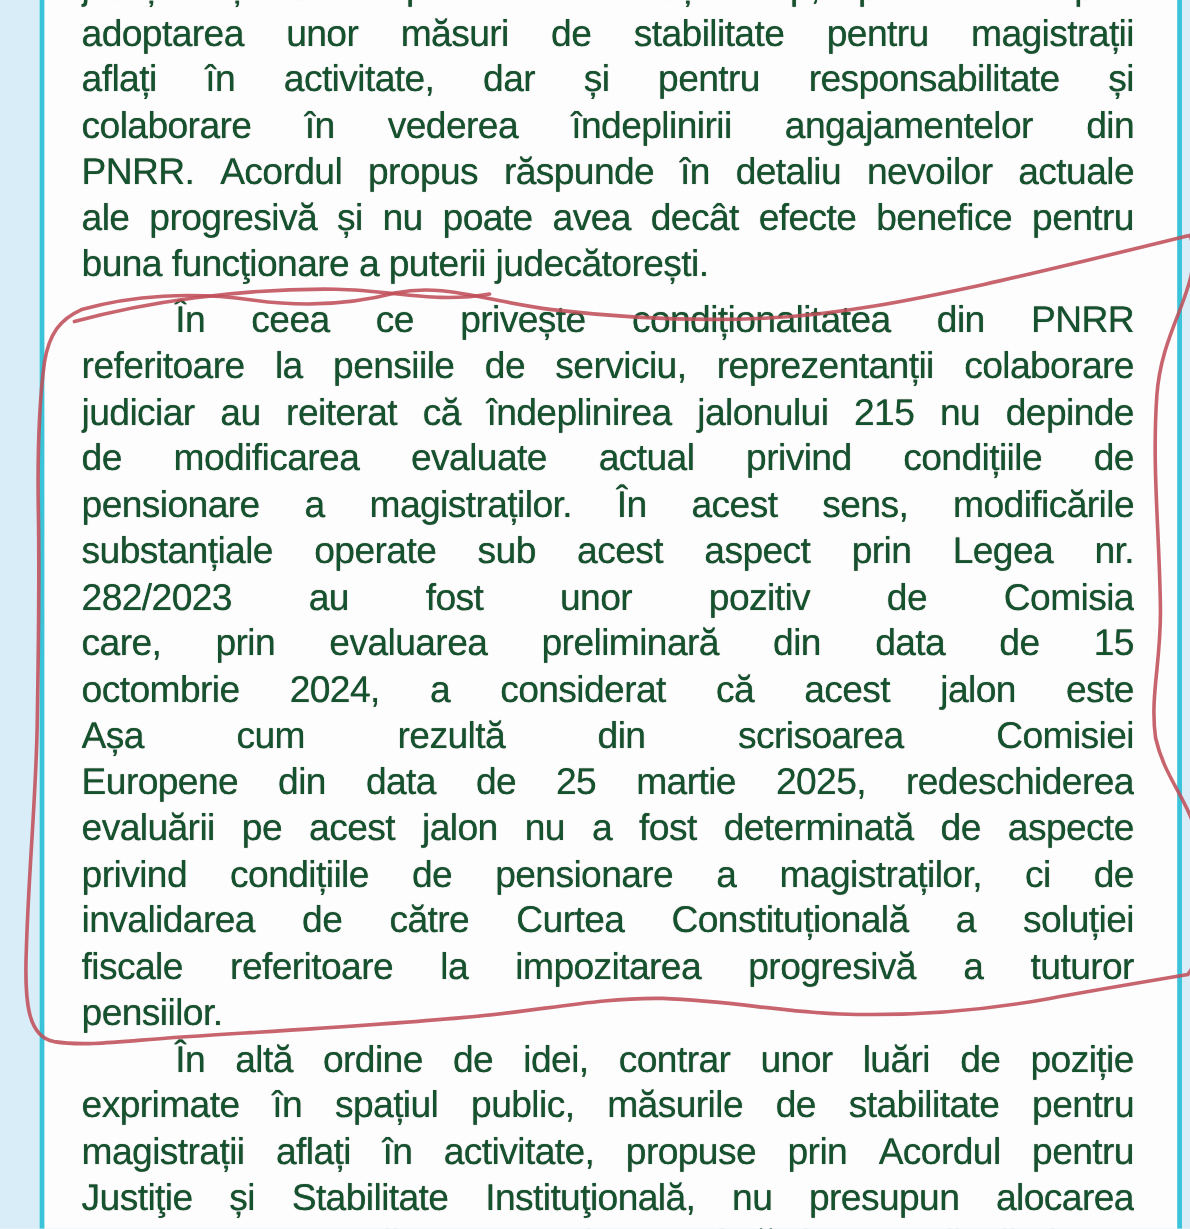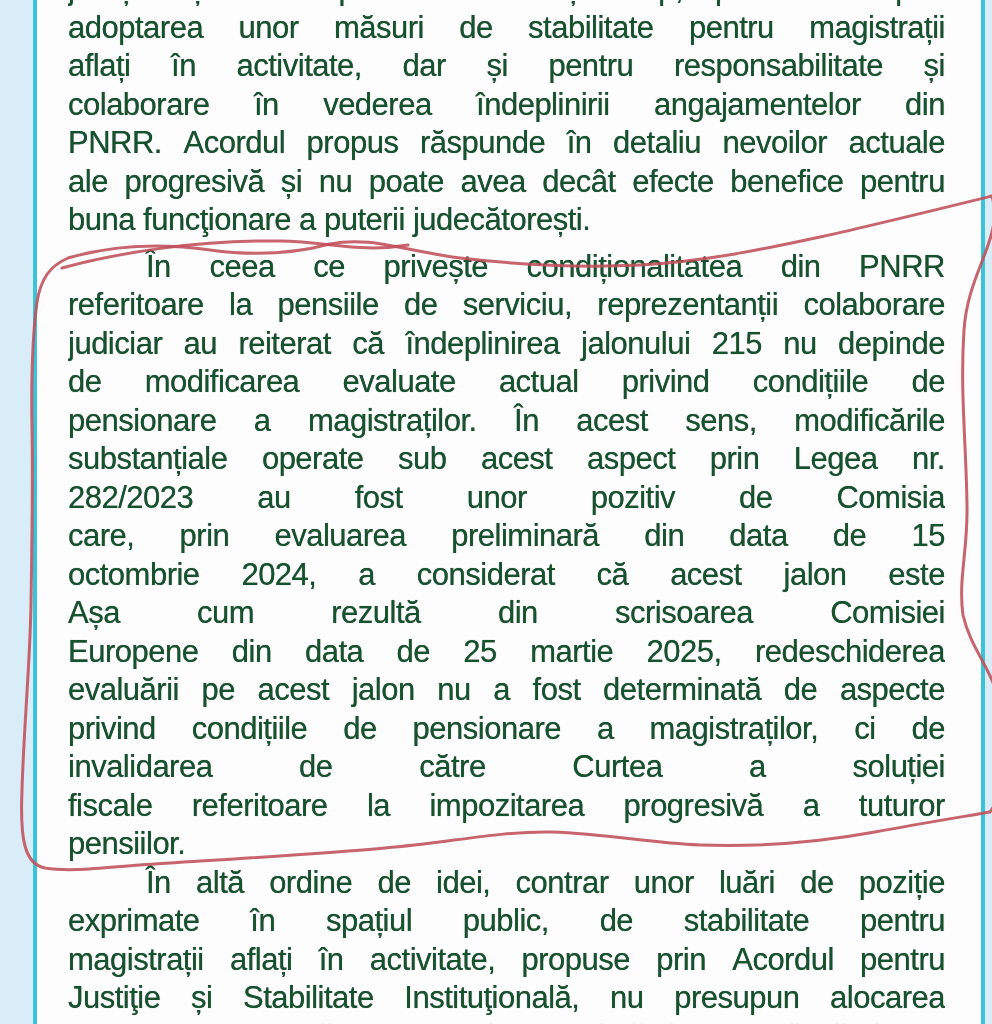--- a/index.html
+++ b/index.html
@@ -222,20 +222,21 @@
       <span>a</span>
       <span>magistraților,</span>
       <span>ci</span>
       <span>de</span>
     </div>
     <div class="line justify">
       <span>invalidarea</span>
       <span>de</span>
       <span>către</span>
       <span>Curtea</span>
+      <span>Constituțională</span>
       <span>a</span>
       <span>soluției</span>
     </div>
     <div class="line justify">
       <span>fiscale</span>
       <span>referitoare</span>
       <span>la</span>
       <span>impozitarea</span>
       <span>progresivă</span>
       <span>a</span>
@@ -252,20 +253,21 @@
       <span>unor</span>
       <span>luări</span>
       <span>de</span>
       <span>poziție</span>
     </div>
     <div class="line justify">
       <span>exprimate</span>
       <span>în</span>
       <span>spațiul</span>
       <span>public,</span>
+      <span>măsurile</span>
       <span>de</span>
       <span>stabilitate</span>
       <span>pentru</span>
     </div>
     <div class="line justify">
       <span>magistrații</span>
       <span>aflați</span>
       <span>în</span>
       <span>activitate,</span>
       <span>propuse</span>

